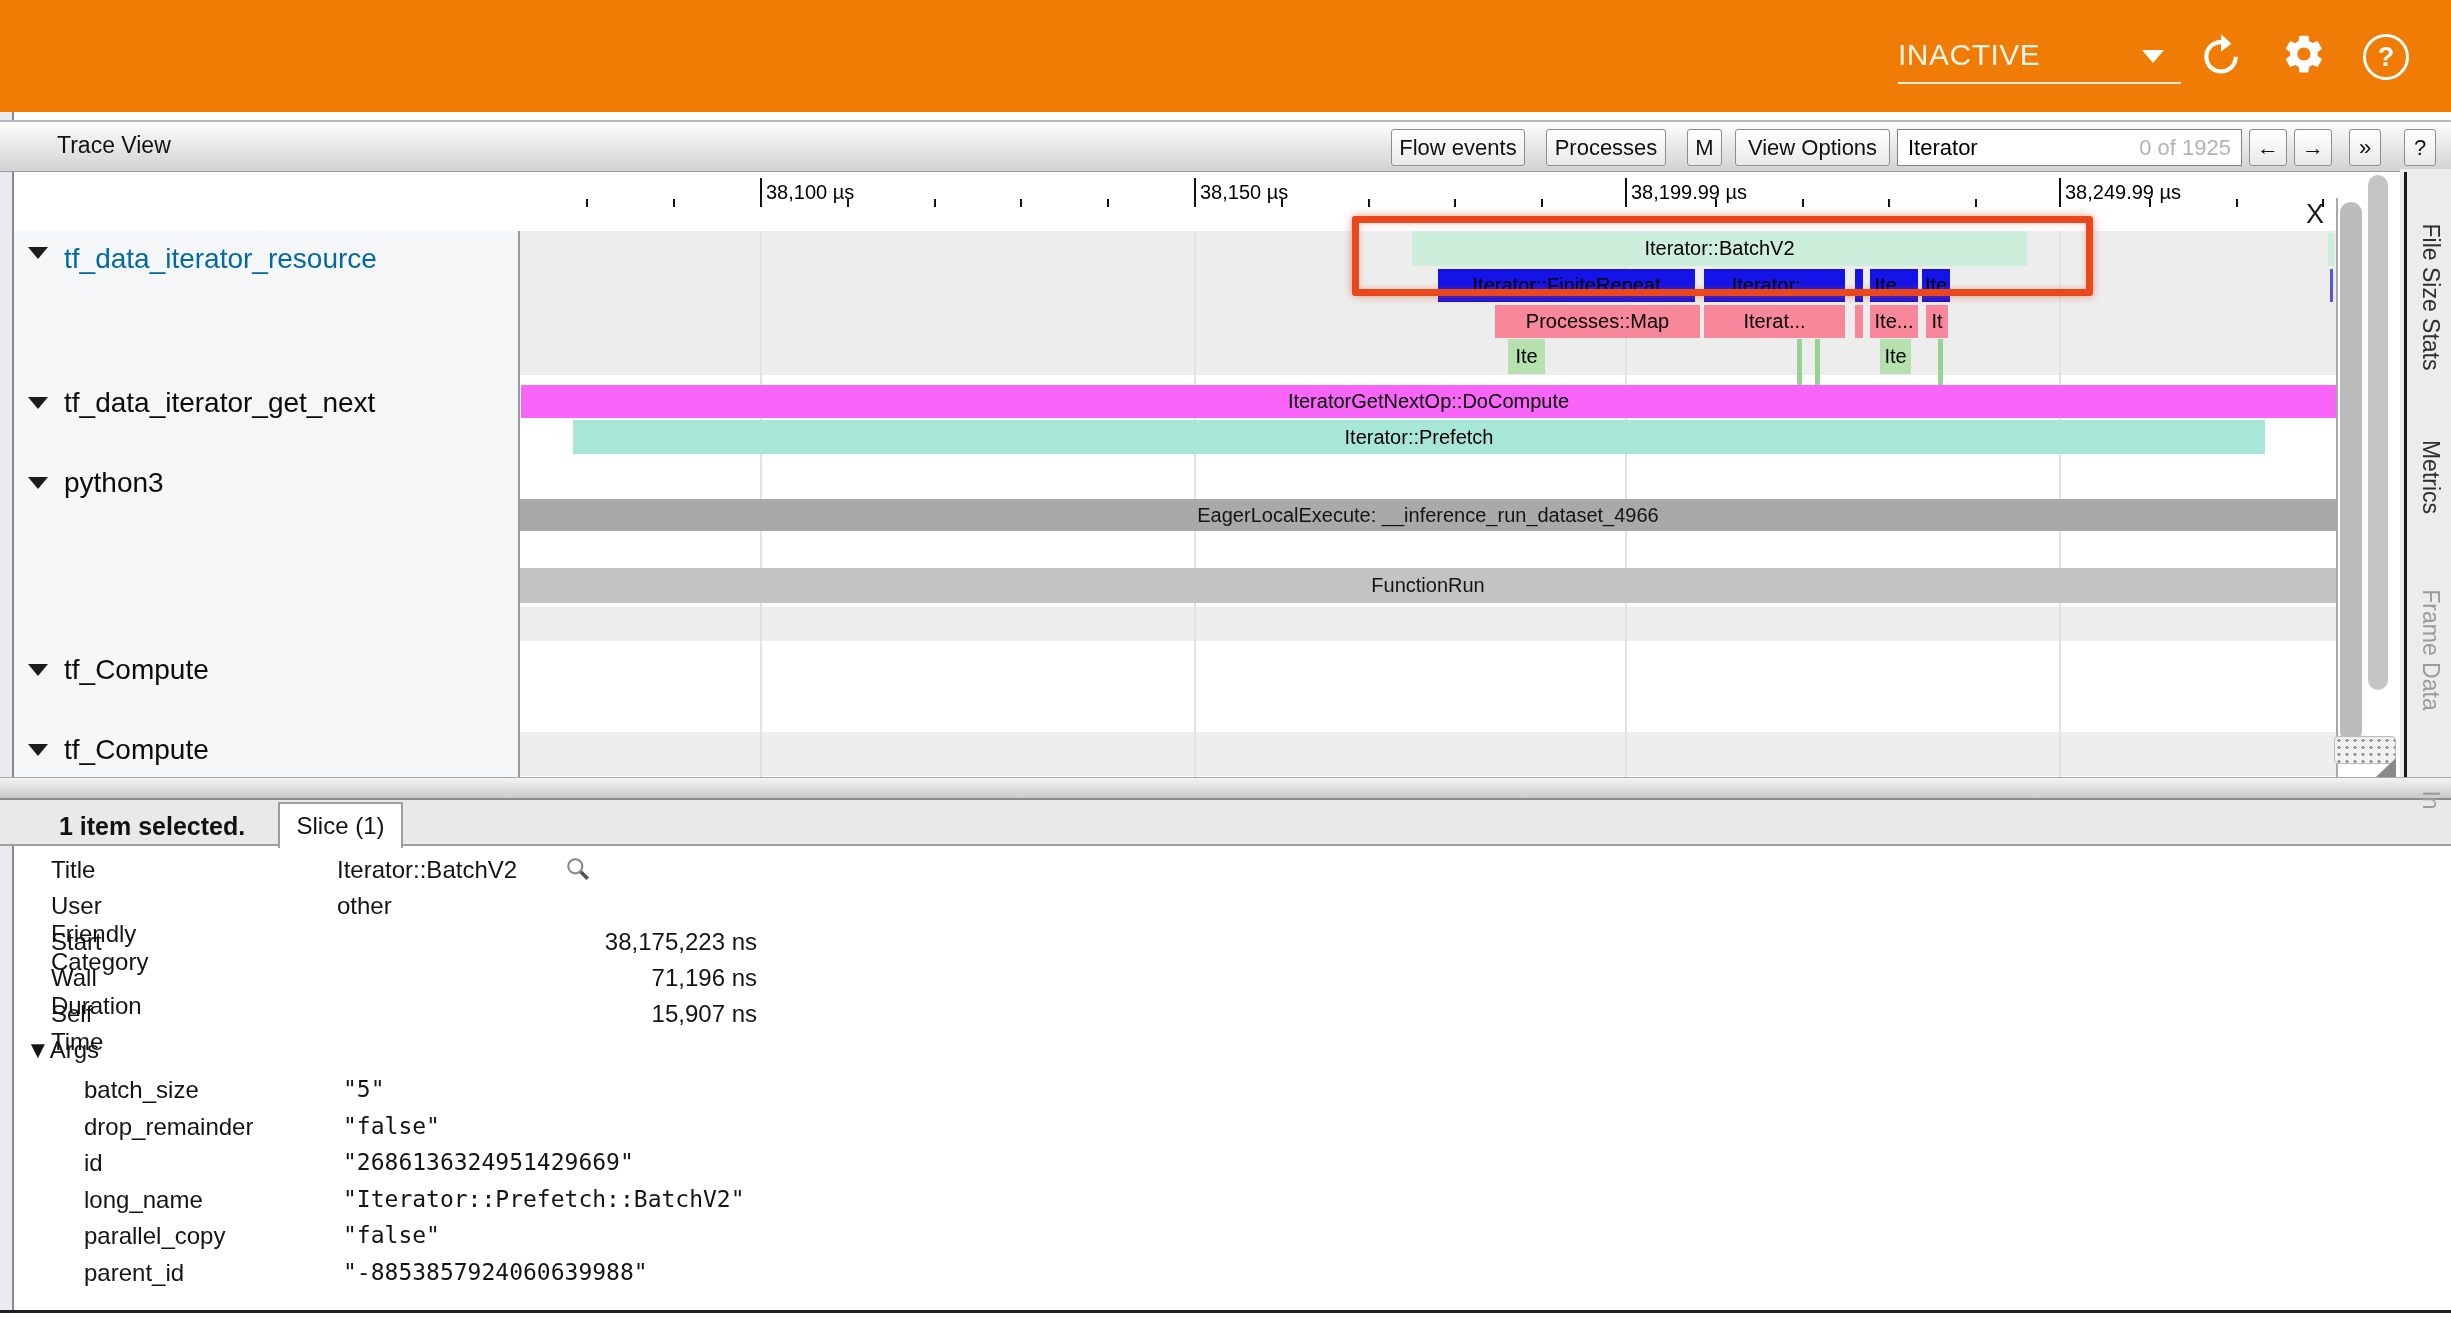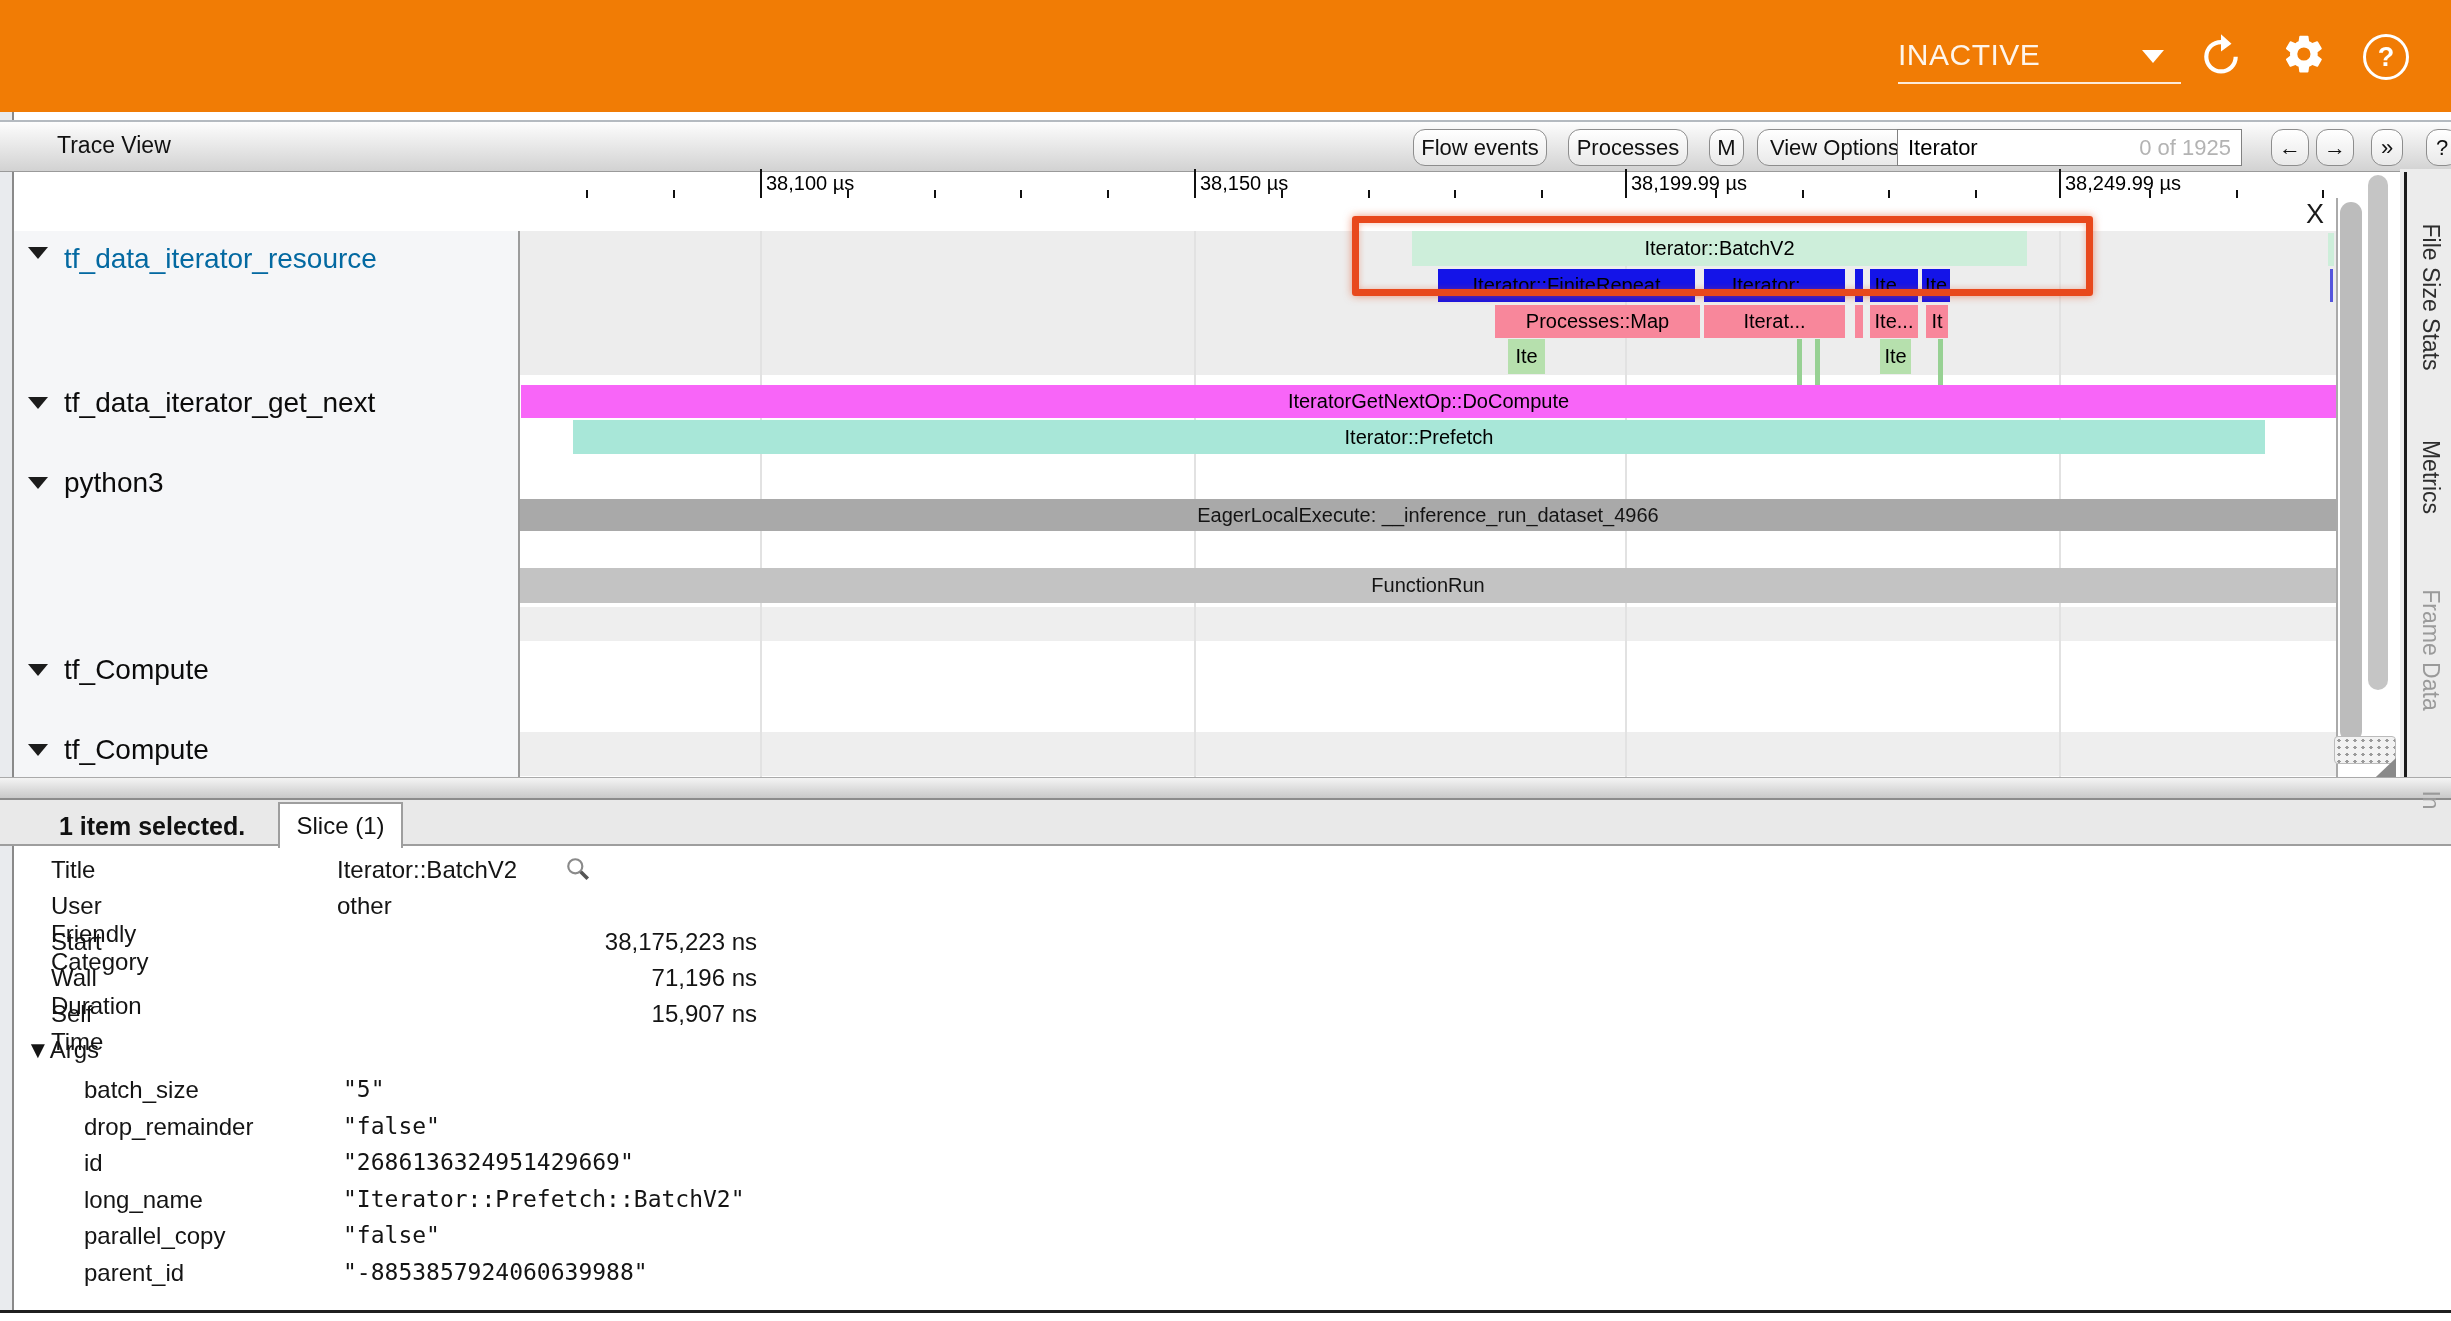--- a/index.html
+++ b/index.html
@@ -13,22 +13,22 @@
   .status-underline{height:2px;background:rgba(255,255,255,.85);}
   .caret-down-w{width:0;height:0;border-left:11px solid transparent;border-right:11px solid transparent;
        border-top:13px solid #fff;}
   .help-circle{width:40px;height:40px;border:3px solid #fff;border-radius:50%;display:flex;
        align-items:center;justify-content:center;color:#fff;font-size:27px;font-weight:bold;}
   
   .toolbar{left:0;top:120px;width:2451px;height:49px;
        background:linear-gradient(#fdfdfd,#d2d2d2);border-top:2px solid #b4bac0;border-bottom:1px solid #9a9a9a;}
   .tv-title{font-size:23px;color:#111;}
   .btn{position:absolute;display:flex;align-items:center;justify-content:center;font-size:22px;color:#111;
-       border:1px solid #8d8d8d;border-radius:12px;background:linear-gradient(#ffffff,#e9e9e9);
-       height:37px;top:129px;box-sizing:border-box;margin-left:22px;}
+       border:1px solid #8d8d8d;border-radius:3px;background:linear-gradient(#ffffff,#e9e9e9);
+       height:37px;top:129px;box-sizing:border-box;}
   .searchbox{position:absolute;top:129px;height:37px;background:#fff;border:1px solid #818181;
        box-sizing:border-box;display:flex;align-items:center;justify-content:space-between;
        padding:0 10px;font-size:22px;}
   .search-count{color:#b3b3b3;}
   .tick-label{position:absolute;font-size:20px;color:#000;white-space:nowrap;}
   
   .host-header{left:14px;top:198px;width:2350px;height:33px;background:#d9d9d9;
        border-top:2px solid #666;border-bottom:2px solid #8f8f8f;box-sizing:border-box;
        display:flex;align-items:center;}
   .labelcol{left:14px;top:231px;width:504px;height:546px;background:#f5f6f8;border-right:2px solid #9c9c9c;}
@@ -95,21 +95,21 @@
   <div class="btn" style="left:1735px;width:155px;">View Options</div>
   <div class="searchbox" style="left:1897px;width:345px;">
     <span>Iterator</span>
     <span class="search-count">0 of 1925</span>
   </div>
   <div class="btn" style="left:2249px;width:38px;">←</div>
   <div class="btn" style="left:2294px;width:38px;">→</div>
   <div class="btn" style="left:2349px;width:32px;">»</div>
   <div class="btn" style="left:2404px;width:32px;">?</div>
 
-  <div class="abs" id="ruler" style="left:0;top:169px;width:2220px;height:29px;">
+  <div class="abs" id="ruler" style="left:0;top:178px;width:2220px;height:29px;">
       <div style="position: absolute; left: 586.4px; top: 21px; width: 2px; height: 8px; background: rgb(17, 17, 17);"></div>
       <div style="position: absolute; left: 673.2px; top: 21px; width: 2px; height: 8px; background: rgb(17, 17, 17);"></div>
       <div style="position: absolute; left: 846.8px; top: 21px; width: 2px; height: 8px; background: rgb(17, 17, 17);"></div>
       <div style="position: absolute; left: 933.6px; top: 21px; width: 2px; height: 8px; background: rgb(17, 17, 17);"></div>
       <div style="position: absolute; left: 1020.4px; top: 21px; width: 2px; height: 8px; background: rgb(17, 17, 17);"></div>
       <div style="position: absolute; left: 1107.2px; top: 21px; width: 2px; height: 8px; background: rgb(17, 17, 17);"></div>
       <div style="position: absolute; left: 1280.8px; top: 21px; width: 2px; height: 8px; background: rgb(17, 17, 17);"></div>
       <div style="position: absolute; left: 1367.6px; top: 21px; width: 2px; height: 8px; background: rgb(17, 17, 17);"></div>
       <div style="position: absolute; left: 1454.4px; top: 21px; width: 2px; height: 8px; background: rgb(17, 17, 17);"></div>
       <div style="position: absolute; left: 1541.2px; top: 21px; width: 2px; height: 8px; background: rgb(17, 17, 17);"></div>

